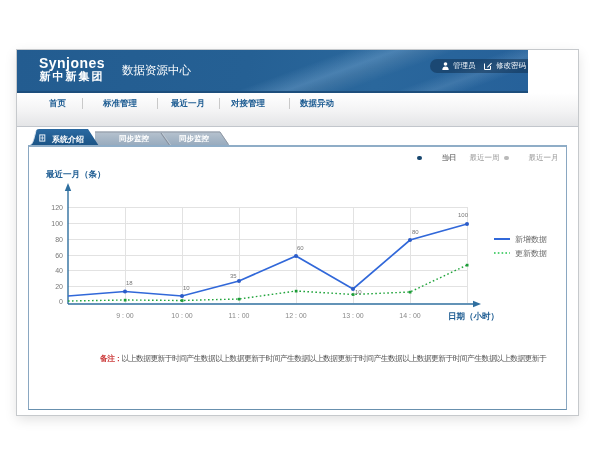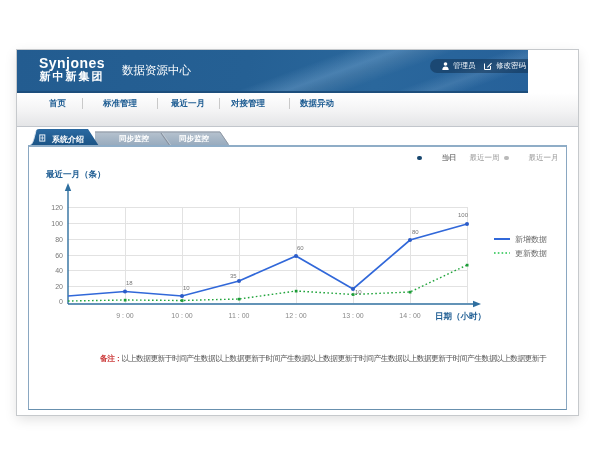--- a/index.html
+++ b/index.html
@@ -26,21 +26,21 @@
   .ns { position:absolute; top:5px; width:1px; height:11px; background:#c9c9c9; }
   .tabs { position:absolute; left:0; top:78px; width:240px; height:17px;text-decoration:underline; }
   .tabtxt { position:absolute; color:#fff; font-weight:bold; font-size:7.5px; }
   .acttxt { position:absolute; left:35px; top:6px; color:#fff; font-weight:bold; font-size:8px; }
   .panel { position:absolute; left:11px; top:95px; width:539px; height:265px; background:#fff;
            border:1px solid #8aa7c1; border-top:2px solid #8fadc7; border-bottom:1.5px solid #6890ae; }
   .toplegend { position:absolute; left:0; top:103px; width:550px; height:12px; font-size:7.5px; }
   .tl { position:absolute; display:flex; align-items:center; gap:20px; }
   .dot { width:4.5px; height:4.5px; border-radius:50%; }
   .ylabel { position:absolute; left:29px; top:119px; font-size:8.5px; font-weight:bold; color:#1d5c92; letter-spacing:0px; }
-  .xlabel { position:absolute; left:418px; top:261px; font-size:8.5px; font-weight:bold; color:#1d5c92; }
+  .xlabel { position:absolute; left:431px; top:261px; font-size:8.5px; font-weight:bold; color:#1d5c92; }
   .note { position:absolute; left:37px; top:303px; width:500px; font-size:7.8px; letter-spacing:-0.6px; color:#555; white-space:nowrap; }
   .note b { color:#cc3a3a; font-weight:bold;padding-left:46px; }
 </style>
 </head>
 <body>
 <div class="stage">
   <div class="page">
     <div class="header">
       <div class="shine" style="left:345px; width:110px; background:linear-gradient(90deg, rgba(255,255,255,0) 0%, rgba(160,200,235,0.28) 45%, rgba(255,255,255,0.10) 65%, rgba(255,255,255,0) 100%);"></div>
       <div class="shine" style="left:505px; width:70px; background:linear-gradient(90deg, rgba(255,255,255,0) 0%, rgba(170,205,235,0.18) 50%, rgba(255,255,255,0) 100%);"></div>

